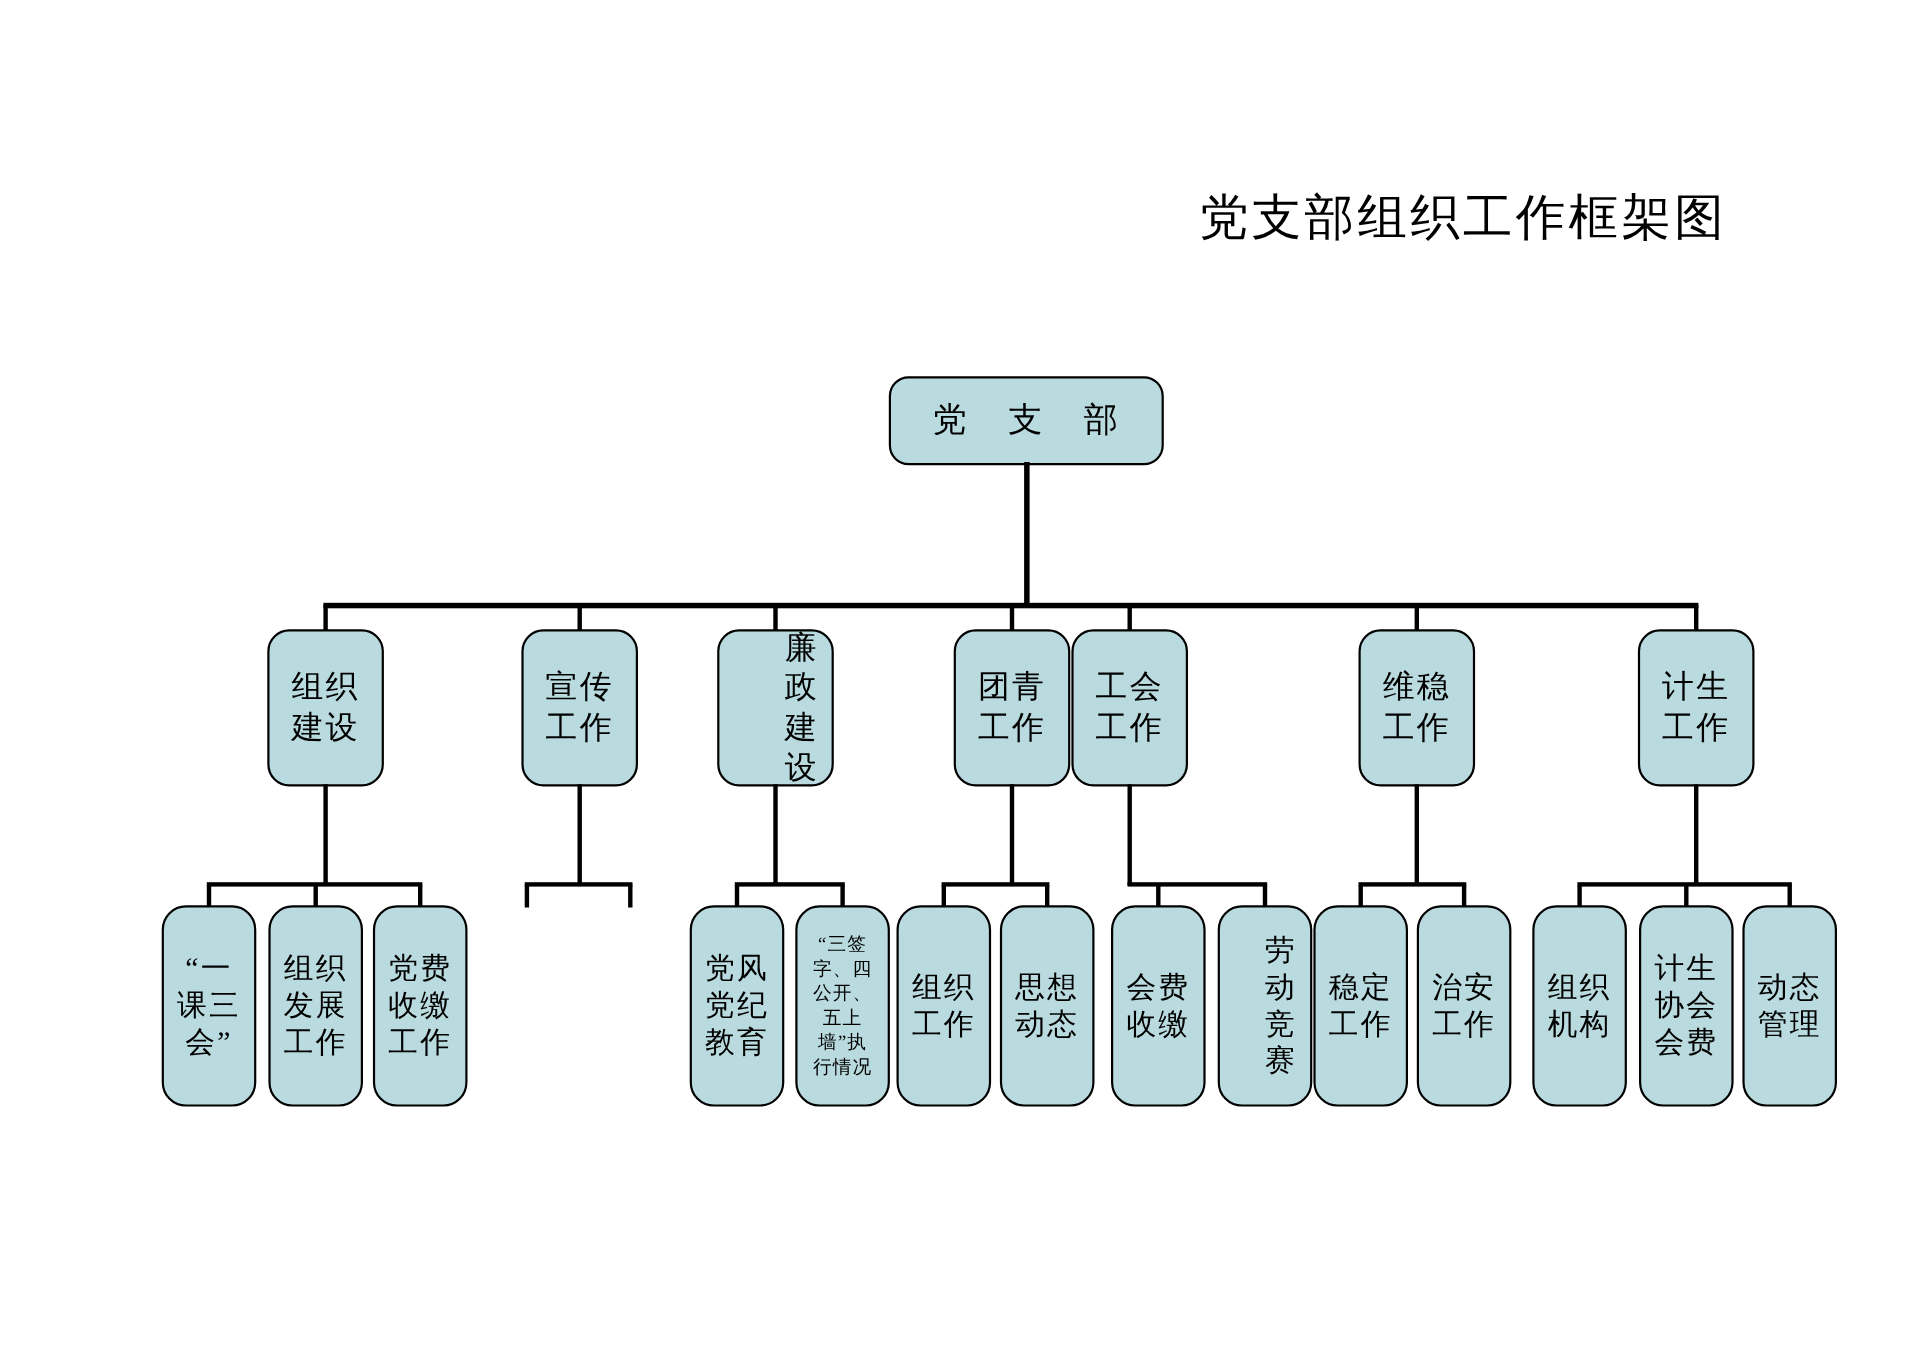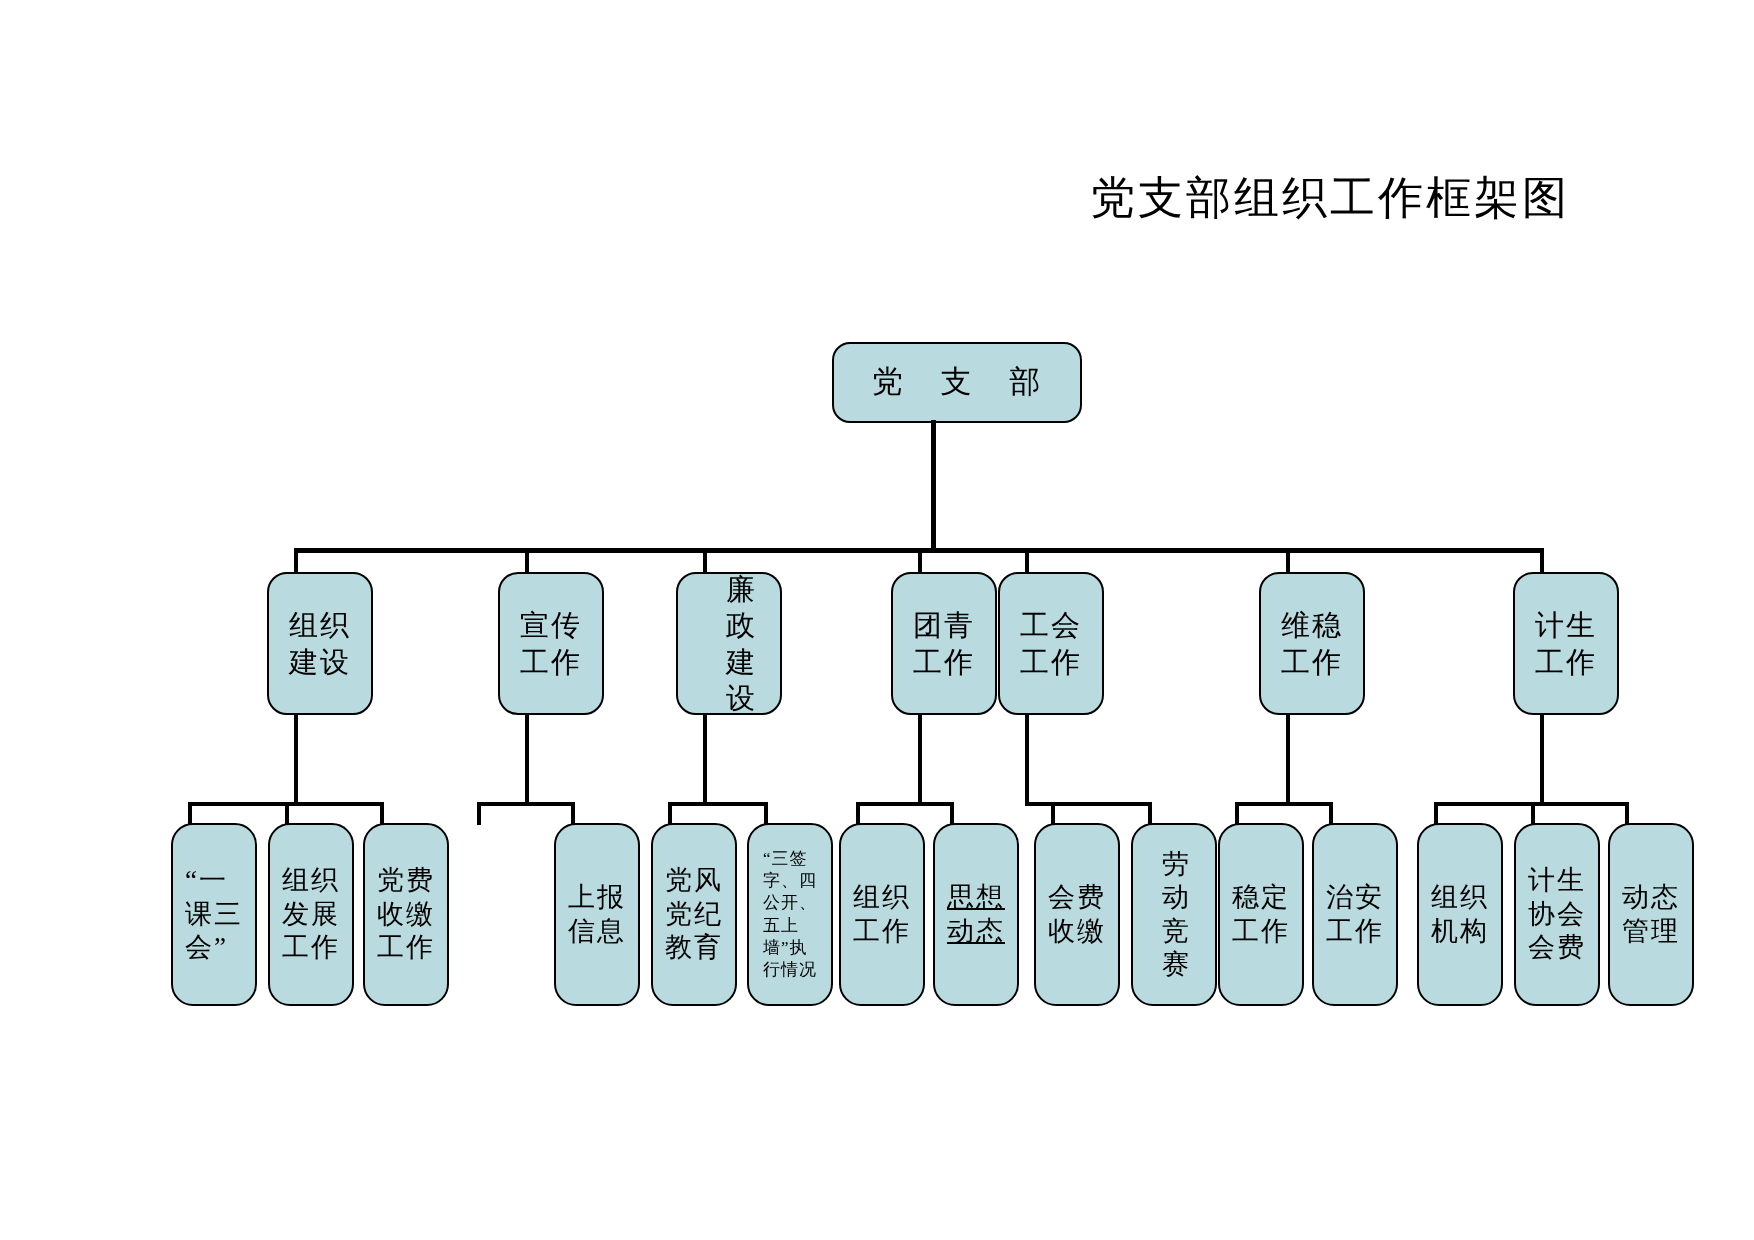--- a/index.html
+++ b/index.html
@@ -22,26 +22,25 @@
     letter-spacing:3px;
   }
   .node{
     position:absolute;
     box-sizing:border-box;
     background:var(--box-fill,#b9dade);
     border:2.5px solid var(--box-border,#000000);
     display:flex;
     align-items:center;
     justify-content:center;
-    text-align:left;
+    text-align:center;
     white-space:pre-line;
     font-size:29px;
     line-height:1.25;
     letter-spacing:2px;
-    margin-left:24px;
   }
   .node.root{
     border-radius:18px;
     font-size:31px;
     word-spacing:26px;
     letter-spacing:2px;
   }
   .node.parent{
     border-radius:20px;
   }
@@ -95,22 +94,20 @@
   <div class="node child" style="left:339px;top:823px;width:86px;height:183px;">党费
 收缴
 工作</div>
 
   <div class="node parent" style="left:474px;top:572px;width:106px;height:143px;">宣传
 工作</div>
   <div class="line" style="left:525px;top:713px;width:4px;height:92px;"></div>
   <div class="line" style="left:477px;top:802px;width:98px;height:4px;"></div>
   <div class="line" style="left:477px;top:805px;width:4px;height:20px;"></div>
   <div class="line" style="left:571px;top:805px;width:4px;height:20px;"></div>
-  <div class="node child" style="left:530px;top:823px;width:86px;height:183px;">上报
-信息</div>
 
   <div class="node parent" style="left:652px;top:572px;width:106px;height:143px;padding-left:48px;">廉政
 建设</div>
   <div class="line" style="left:703px;top:713px;width:4px;height:92px;"></div>
   <div class="line" style="left:668px;top:802px;width:100px;height:4px;"></div>
   <div class="line" style="left:668px;top:805px;width:4px;height:20px;"></div>
   <div class="line" style="left:764px;top:805px;width:4px;height:20px;"></div>
   <div class="node child" style="left:627px;top:823px;width:86px;height:183px;">党风
 党纪
 教育</div>
@@ -122,21 +119,21 @@
 行情况</div>
 
   <div class="node parent" style="left:867px;top:572px;width:106px;height:143px;">团青
 工作</div>
   <div class="line" style="left:918px;top:713px;width:4px;height:92px;"></div>
   <div class="line" style="left:856px;top:802px;width:98px;height:4px;"></div>
   <div class="line" style="left:856px;top:805px;width:4px;height:20px;"></div>
   <div class="line" style="left:950px;top:805px;width:4px;height:20px;"></div>
   <div class="node child" style="left:815px;top:823px;width:86px;height:183px;">组织
 工作</div>
-  <div class="node child" style="left:909px;top:823px;width:86px;height:183px;text-decoration:underline;">思想
+  <div class="node child" style="left:909px;top:823px;width:86px;height:183px;">思想
 动态</div>
 
   <div class="node parent" style="left:974px;top:572px;width:106px;height:143px;">工会
 工作</div>
   <div class="line" style="left:1025px;top:713px;width:4px;height:92px;"></div>
   <div class="line" style="left:1025px;top:802px;width:127px;height:4px;"></div>
   <div class="line" style="left:1051px;top:805px;width:4px;height:20px;"></div>
   <div class="line" style="left:1148px;top:805px;width:4px;height:20px;"></div>
   <div class="node child" style="left:1010px;top:823px;width:86px;height:183px;">会费
 收缴</div>

